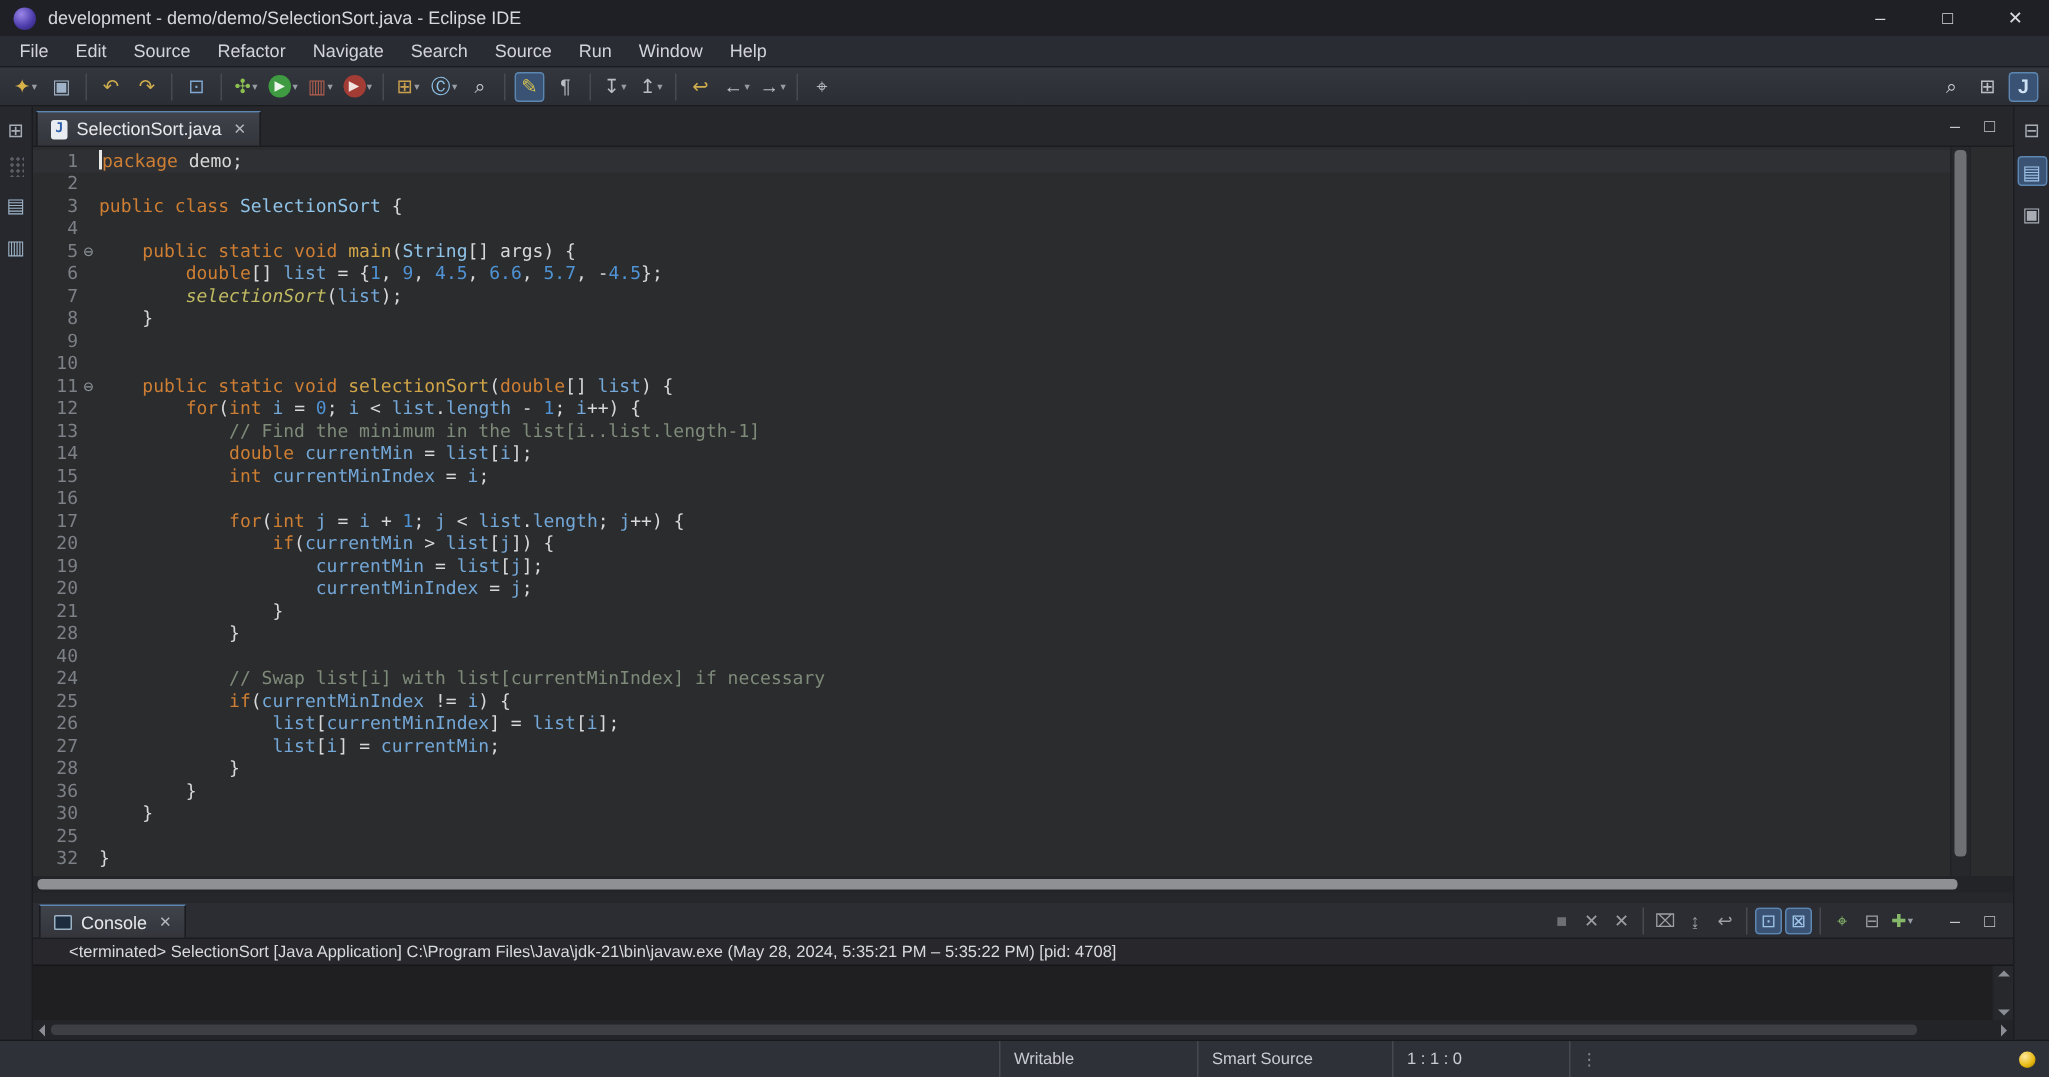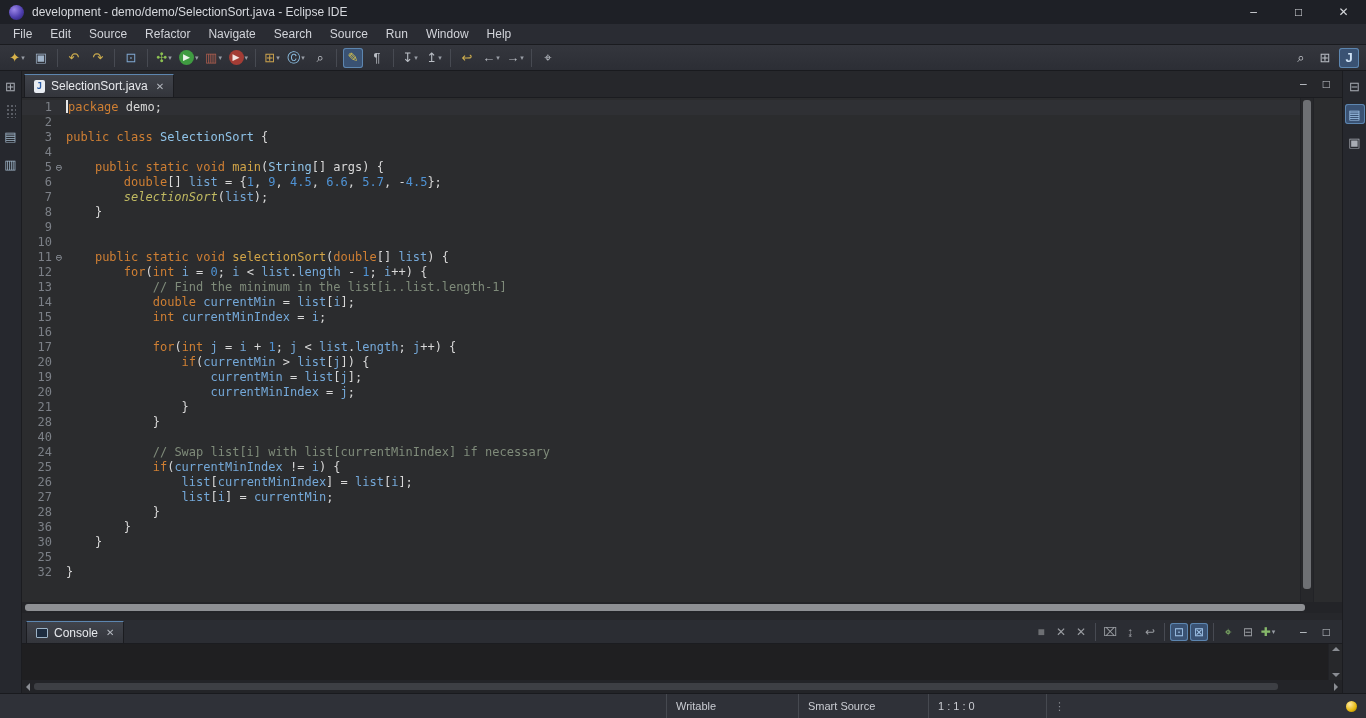--- a/index.html
+++ b/index.html
@@ -333,20 +333,21 @@
               <span class="g" style="color: rgb(134, 184, 106);">✚</span>
               <span class="dd">▾</span>
             </span>
           </div>
         <div class="pane-btns">
           <span>–</span>
           <span>□</span>
         </div>
       </div>
 
+      <div class="console-status">&lt;terminated&gt; SelectionSort [Java Application] C:\Program Files\Java\jdk-21\bin\javaw.exe (May 28, 2024, 5:35:21 PM – 5:35:22 PM) [pid: 4708]</div>
 
       <div class="console-body">
         <div class="console-canvas"></div>
         <div class="console-vscroll">
           <span class="arr up"></span>
           <span class="arr down"></span>
         </div>
       </div>
 
       <div class="console-hscroll">

